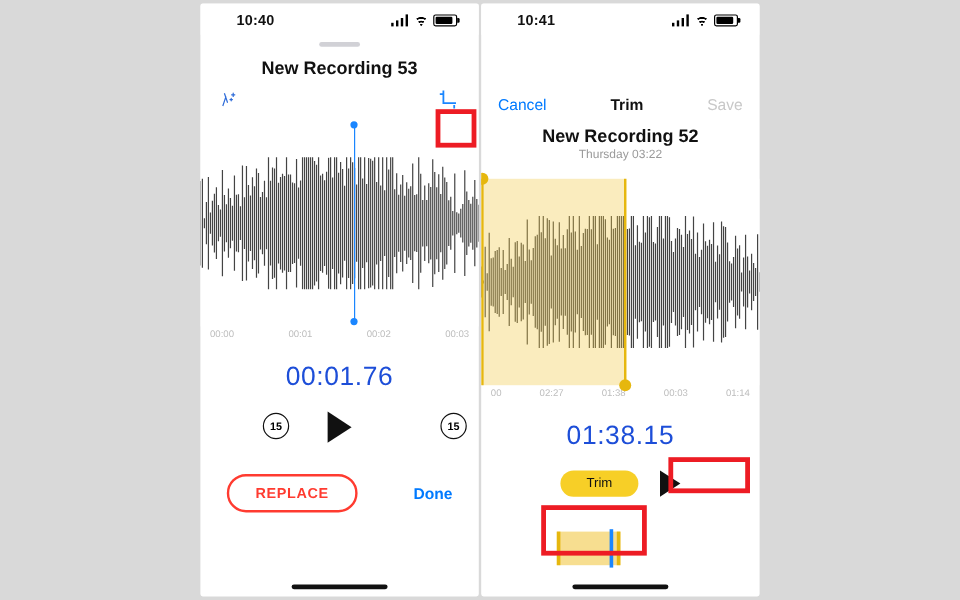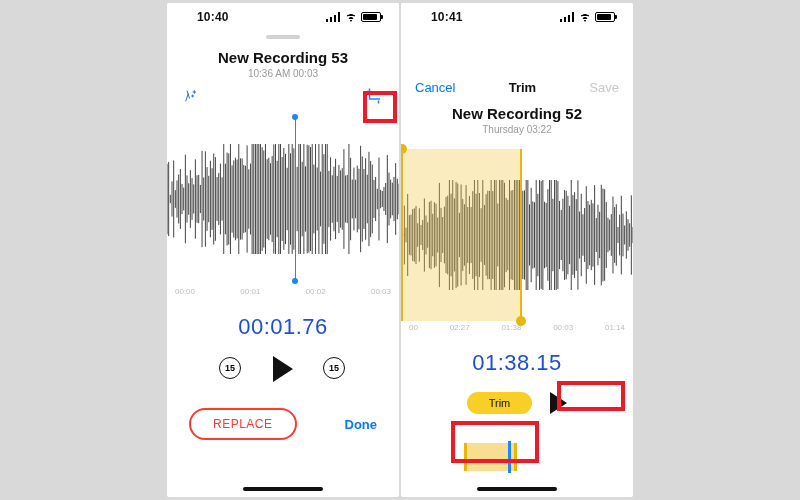--- a/index.html
+++ b/index.html
@@ -78,28 +78,28 @@
   .playhead::before { top:-3px; } .playhead::after { bottom:-3px; }
   .sel-region { position:absolute; top:0; bottom:0; background:rgba(242,200,70,.35); border-left:2px solid #e6b70e; border-right:2px solid #e6b70e; }
   .sel-region::before, .sel-region::after { content:""; position:absolute; width:10px; height:10px; border-radius:50%; background:#e6b70e; }
   .sel-region::before { left:-6px; top:-5px; } .sel-region::after { right:-6px; bottom:-5px; }
 
   .time-axis { display:flex; justify-content:space-between; padding:2px 8px 0; font-size:8px; color:#bdbdbd; }
 
   .timecode { font-size:22px; font-weight:400; color:#1d4ed8; letter-spacing:.5px; font-variant-numeric: tabular-nums; text-align:center; margin-top:18px; }
 
   .transport { display:flex; justify-content:center; align-items:center; gap:30px; margin-top:16px; }
-  .skip-btn { width:24px; height:24px; position:relative; }
+  .skip-btn { width:24px; height:24px; position:relative;margin-left:44px; }
   .skip-circle { width:22px; height:22px; border:1.5px solid #111; border-radius:50%; display:flex; align-items:center; justify-content:center; font-size:9px; font-weight:600; }
   .play-btn { width:0; height:0; border-left:20px solid #111; border-top:13px solid transparent; border-bottom:13px solid transparent; }
   .transport-trim { display:flex; justify-content:center; align-items:center; gap:18px; margin-top:16px; }
   .pill-btn { background:#f7cf27; color:#111; font-size:11px; font-weight:500; padding:5px 22px; border-radius:12px; text-align:center; }
 
   .bottom-row-a { display:flex; justify-content:space-between; align-items:center; padding: 26px 22px 0; }
-  .replace-btn { background:#fff; color:#ff3b30; border:2.5px solid #ff3b30; border-radius:22px; padding:7px 22px; font-size:12px; font-weight:400; letter-spacing:.5px; }
+  .replace-btn { background:#fff; color:#ff3b30; border:2.5px solid #ff3b30; border-radius:22px; padding:7px 22px; font-size:12px; font-weight:700; letter-spacing:.5px; }
   .done-link { color:#007aff; font-size:13px; font-weight:600; }
 
   .scrubber-row { display:flex; justify-content:center; align-items:center; margin-top:20px; position:relative; height:46px; }
   .scrubber { width:190px; height:24px; position:relative; }
   .scrubber svg { width:100%; height:100%; }
   .scrubber .mini-sel { position:absolute; top:-2px; bottom:-2px; background:rgba(242,200,70,.6); border-left:3px solid #e6b70e; border-right:3px solid #e6b70e; }
   .blue-cursor { position:absolute; top:-4px; bottom:-4px; width:3px; background:#1a86ff; }
 
   .home-indicator { position:absolute; left:50%; bottom:6px; transform:translateX(-50%); width:80px; height:4px; background:#111; border-radius:3px; }
 
@@ -114,21 +114,20 @@
     <span class="status-right">
       <span class="sig"></span>
       <span class="wifi"></span>
       <span class="bat"></span>
     </span>
   </div>
   <div class="drag-indicator"></div>
 
   <div class="title-block">
     <h1>New Recording 53</h1>
-    <div class="sub">10:36 AM  00:03</div>
   </div>
 
   <div class="tools-row">
     <span class="enhance-icon">
       <svg viewBox="0 0 24 24" fill="none" stroke="currentColor" stroke-width="1.5">
         <path d="M4 20 L8 8 M10 16 L6 4"></path>
         <path d="M15 6h4M17 4v4M13 12h3M14.5 10.5v3" stroke-linecap="round"></path>
       </svg>
     </span>
     <span style="color:#1a86ff;width:18px;height:18px;">

